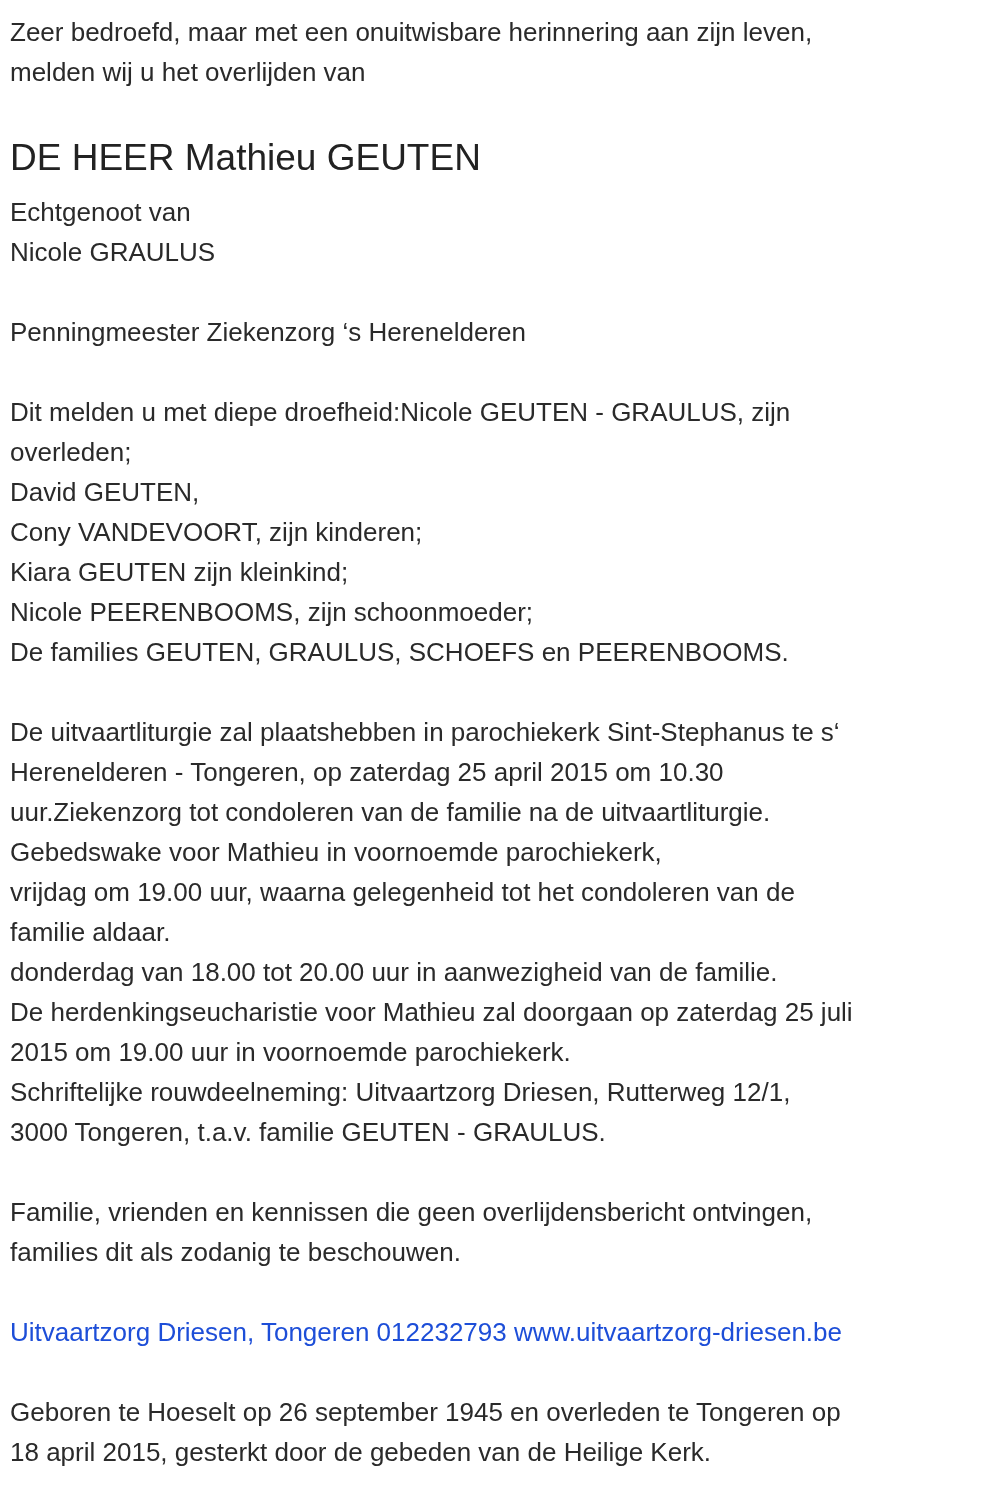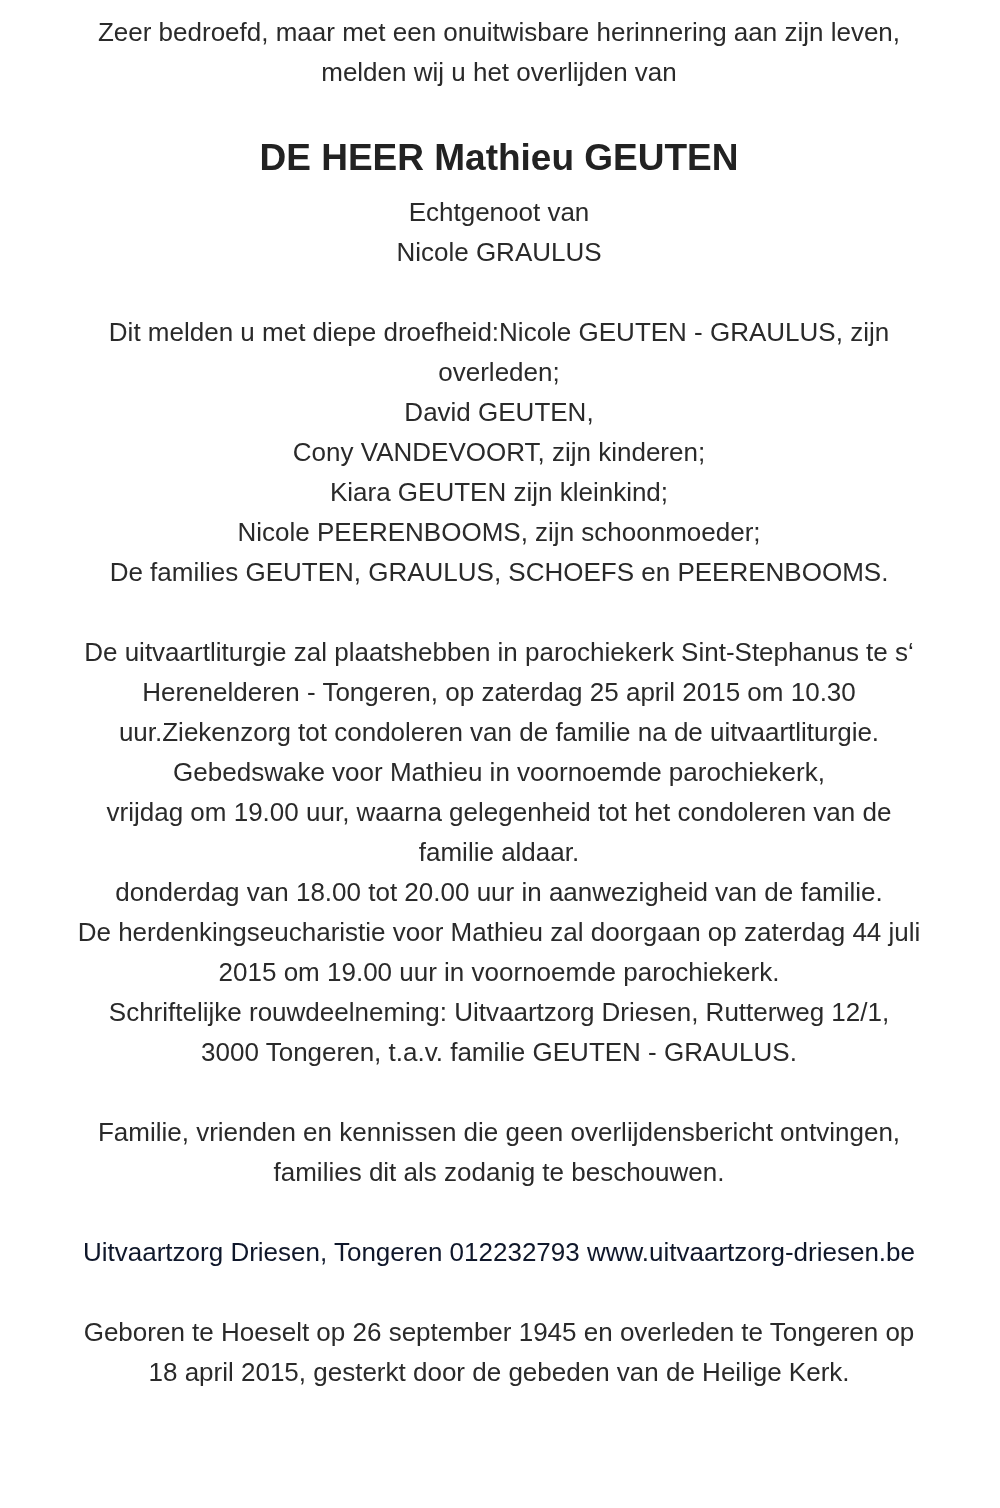--- a/index.html
+++ b/index.html
@@ -23,71 +23,72 @@
   }
   .block {
     margin: 0 0 40px 0;
   }
   .block:last-child {
     margin-bottom: 0;
   }
   .title {
     font-size: 37px;
     line-height: 52px;
-    font-weight: 700;
+    font-weight: 400;
     margin: 14px 0 8px 0;
     letter-spacing: 0px;
     color: #222222;
-    text-align: center;
   }
   .muted {
-    color: #0f172a;
+    color: #1d4ed8;
   }
   .line {
     white-space: pre-wrap;
-    text-align: center;
   }
 </style>
 </head>
 <body>
 
 <div class="page">
 
   <div class="block">
       <div class="line">Zeer bedroefd, maar met een onuitwisbare herinnering aan zijn leven,</div>
       <div class="line">melden wij u het overlijden van</div>
     </div>
 
   <div class="title">DE HEER Mathieu GEUTEN</div>
 
   <div class="block">
       <div class="line">Echtgenoot van</div>
       <div class="line">Nicole GRAULUS</div>
     </div>
 
+  <div class="block">
+    <div class="line">Penningmeester Ziekenzorg ‘s Herenelderen</div>
+  </div>
 
   <div class="block">
       <div class="line">Dit melden u met diepe droefheid:Nicole GEUTEN - GRAULUS, zijn</div>
       <div class="line">overleden;</div>
       <div class="line">David GEUTEN,</div>
       <div class="line">Cony VANDEVOORT, zijn kinderen;</div>
       <div class="line">Kiara GEUTEN zijn kleinkind;</div>
       <div class="line">Nicole PEERENBOOMS, zijn schoonmoeder;</div>
       <div class="line">De families GEUTEN, GRAULUS, SCHOEFS en PEERENBOOMS.</div>
     </div>
 
   <div class="block">
       <div class="line">De uitvaartliturgie zal plaatshebben in parochiekerk Sint-Stephanus te s‘</div>
       <div class="line">Herenelderen - Tongeren, op zaterdag 25 april 2015 om 10.30</div>
       <div class="line">uur.Ziekenzorg tot condoleren van de familie na de uitvaartliturgie.</div>
       <div class="line">Gebedswake voor Mathieu in voornoemde parochiekerk,</div>
       <div class="line">vrijdag om 19.00 uur, waarna gelegenheid tot het condoleren van de</div>
       <div class="line">familie aldaar.</div>
       <div class="line">donderdag van 18.00 tot 20.00 uur in aanwezigheid van de familie.</div>
-      <div class="line">De herdenkingseucharistie voor Mathieu zal doorgaan op zaterdag 44 juli</div>
+      <div class="line">De herdenkingseucharistie voor Mathieu zal doorgaan op zaterdag 25 juli</div>
       <div class="line">2015 om 19.00 uur in voornoemde parochiekerk.</div>
       <div class="line">Schriftelijke rouwdeelneming: Uitvaartzorg Driesen, Rutterweg 12/1,</div>
       <div class="line">3000 Tongeren, t.a.v. familie GEUTEN - GRAULUS.</div>
     </div>
 
   <div class="block">
       <div class="line">Familie, vrienden en kennissen die geen overlijdensbericht ontvingen,</div>
       <div class="line">families dit als zodanig te beschouwen.</div>
     </div>
 

